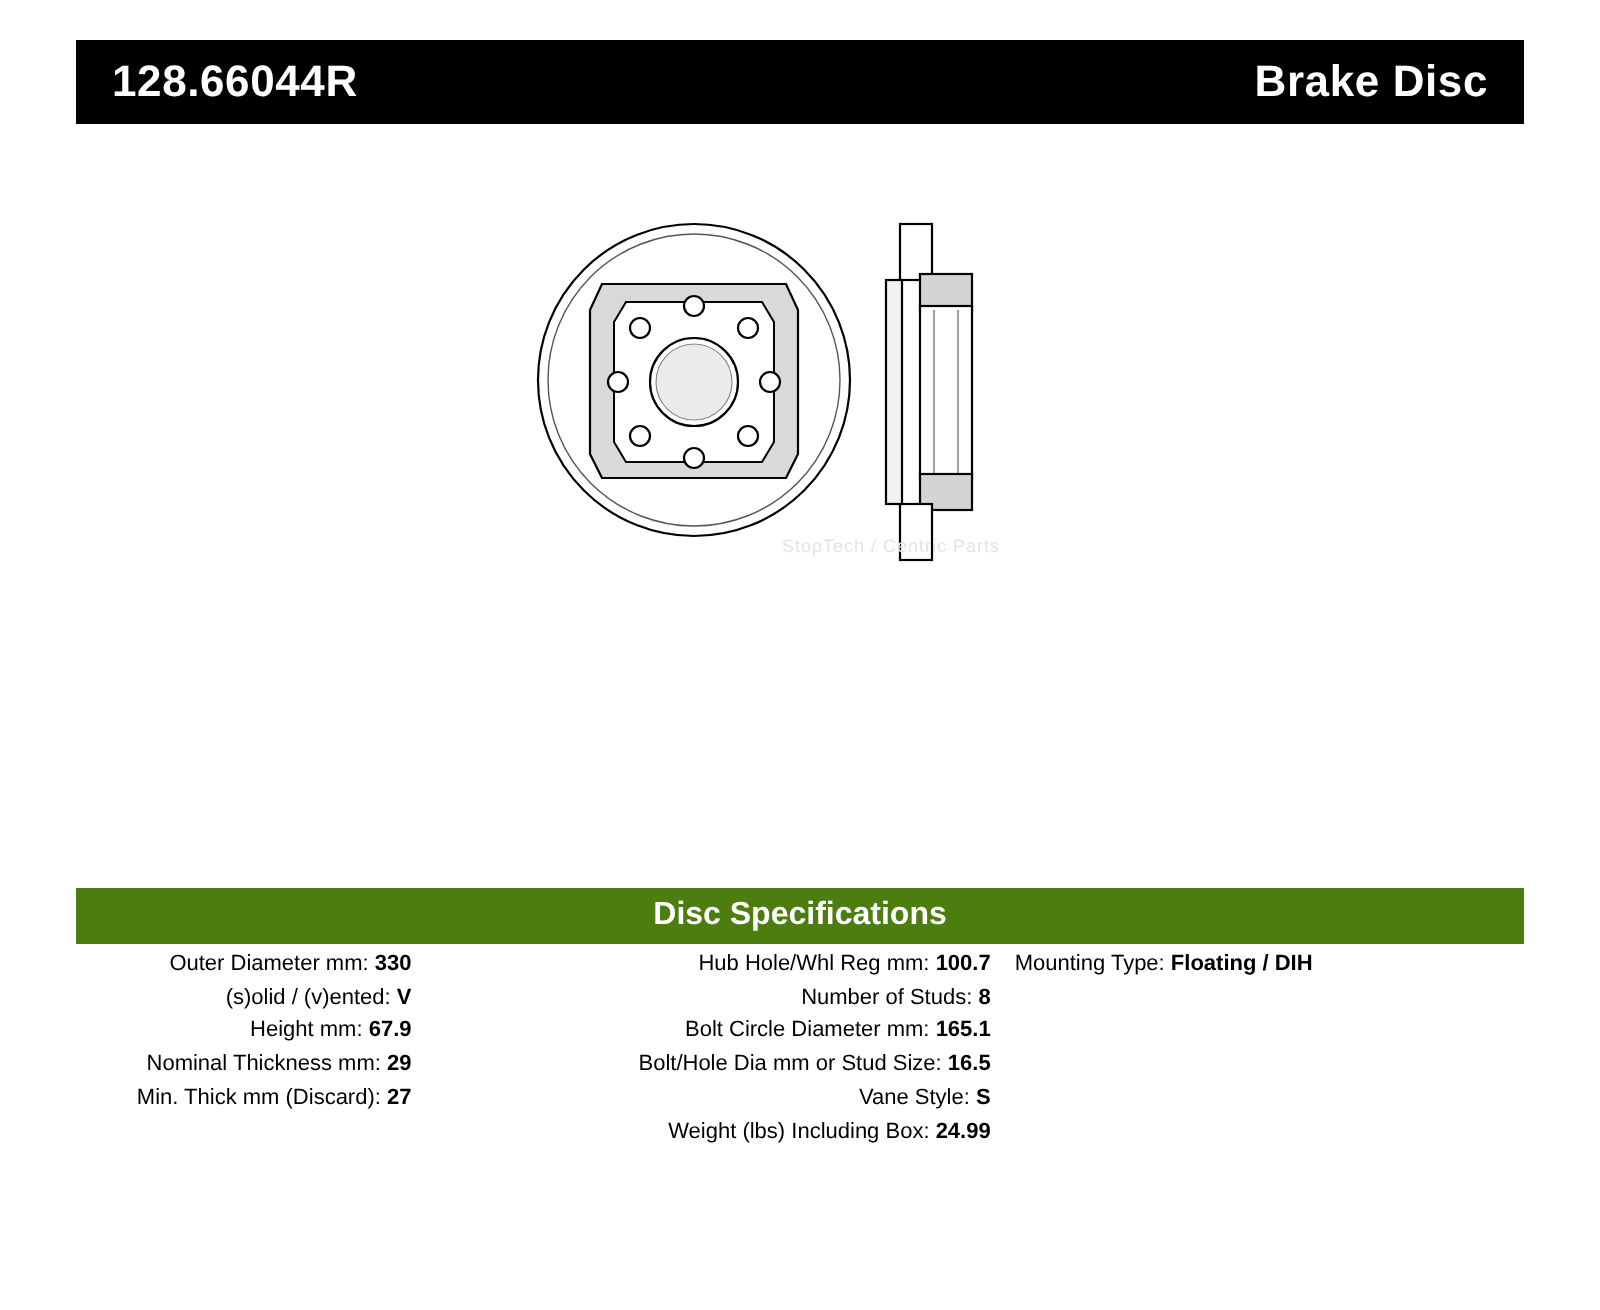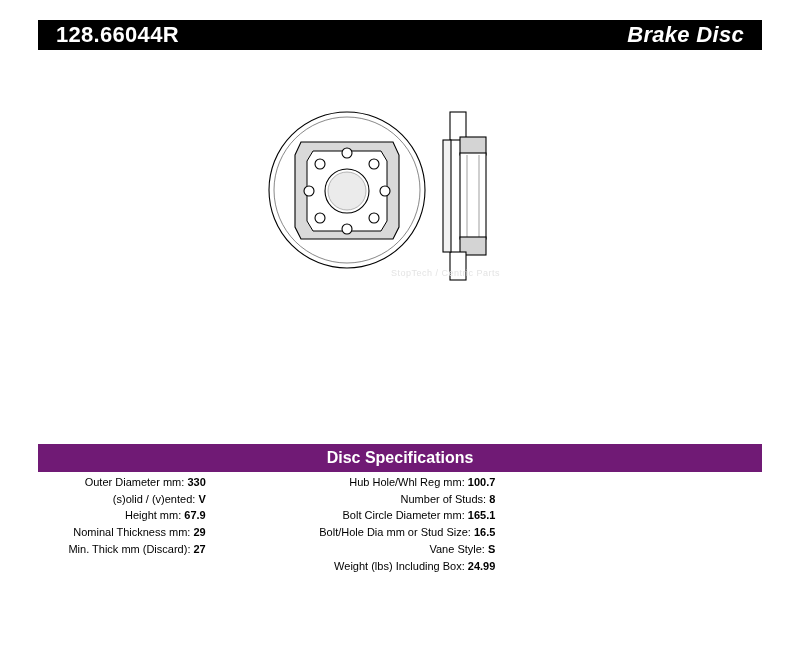--- a/index.html
+++ b/index.html
@@ -19,42 +19,41 @@
     width: 800px;
     height: 655px;
   }
 
   
   .header-bar {
     position: absolute;
     left: 38px;
     top: 20px;
     width: 724px;
-    height: 30px;
+    height: 42px;
     background: #000000;
     display: flex;
     align-items: center;
     justify-content: space-between;
     box-sizing: border-box;
     padding: 0 18px;
   }
   .part-number {
     color: #ffffff;
     font-size: 22px;
     font-weight: bold;
     letter-spacing: 0.3px;
     line-height: 1;
   }
   .product-title {
     color: #ffffff;
     font-size: 22px;
     font-weight: bold;
     letter-spacing: 0.3px;
     line-height: 1;
-    font-style: italic;
   }
 
   
   .illustration {
     position: absolute;
     left: 255px;
     top: 95px;
     width: 290px;
     height: 200px;
   }
@@ -72,21 +71,21 @@
     margin-top: 18px;
   }
 
   
   .spec-bar {
     position: absolute;
     left: 38px;
     top: 444px;
     width: 724px;
     height: 28px;
-    background: #701a75;
+    background: #4d7c0f;
     display: flex;
     align-items: center;
     justify-content: center;
   }
   .spec-bar-title {
     color: #ffffff;
     font-size: 16px;
     font-weight: bold;
   }
 
@@ -249,17 +248,23 @@
         <div class="spec-line">
           <span class="spec-label">Vane Style:</span>
           <span class="spec-value">S</span>
         </div>
         <div class="spec-line">
           <span class="spec-label">Weight (lbs) Including Box:</span>
           <span class="spec-value">24.99</span>
         </div>
       </div>
 
+      <div class="col col-right">
+        <div class="spec-line">
+          <span class="spec-label">Mounting Type:</span>
+          <span class="spec-value">Floating / DIH</span>
+        </div>
+      </div>
     </div>
   </div>
 
 
 </div>
 
 </body></html>

